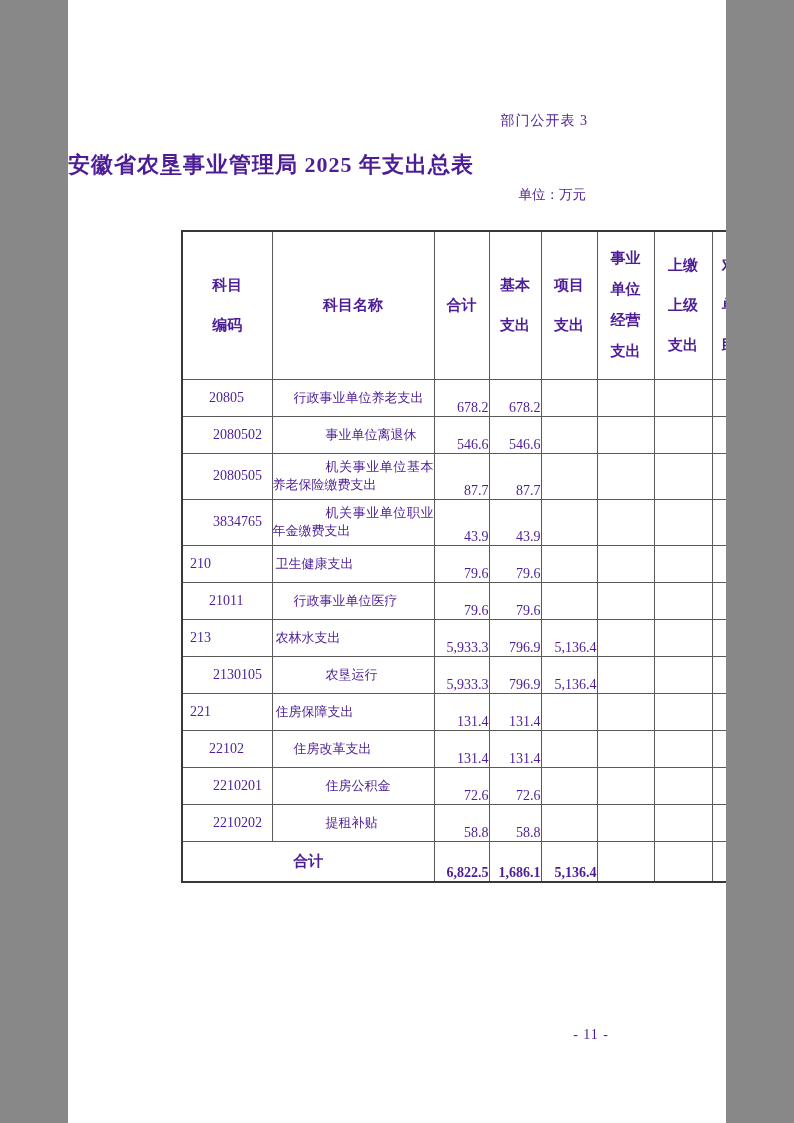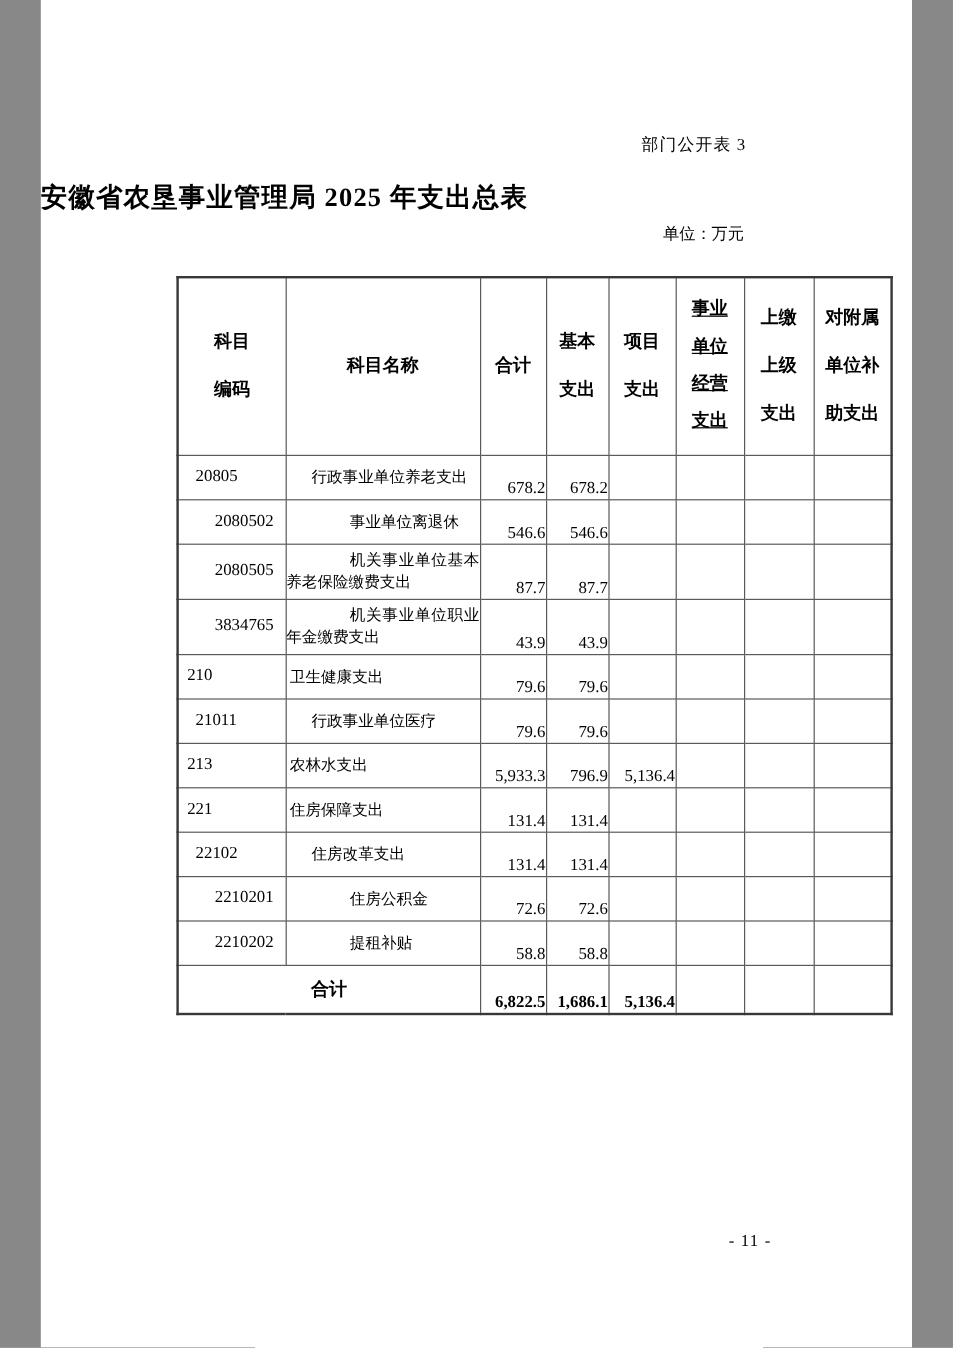--- a/index.html
+++ b/index.html
@@ -1,22 +1,22 @@
 <!DOCTYPE html>
 <html><head>
 <meta charset="utf-8">
 <style>
   html,body{margin:0;padding:0;background:#888;}
   .page{
     position:relative;
-    width:726px;height:1123px;
+    width:658px;height:1123px;
     margin:0 auto;
     background:#ffffff;
     font-family:"Liberation Serif","DejaVu Serif",serif;
-    color:#000000;
+    color:#4c1d95;
     overflow:hidden;
   }
   .doc-label{
     position:absolute;top:112px;right:138px;
     font-size:14px;letter-spacing:1px;
   }
   .doc-title{
     position:absolute;top:150px;left:0;width:100%;
     font-size:22px;font-weight:bold;letter-spacing:1px;
   }
@@ -40,30 +40,30 @@
   }
   tr.header{height:148px;}
   tr.header th{
     font-weight:bold;
     font-size:15px;
     text-align:center;
     vertical-align:middle;
     white-space:pre-line;
   }
   .lh-a{line-height:40px;}
-  .lh-b{line-height:31px;text-decoration:underline;}
+  .lh-b{line-height:31px;}
   tr.r{height:37px;}
   tr.r.tall{height:46px;}
   td.code{
     font-size:14px;
     text-align:left;
     vertical-align:middle;
   }
   tr.lvl1 td.code{padding-left:7px;}
-  tr.lvl2 td.code{padding-left:14px;margin-top:36px;}
+  tr.lvl2 td.code{padding-left:26px;margin-top:36px;}
   tr.lvl3 td.code{padding-left:30px;}
   td.name{
     font-size:13px;
     text-align:justify;
     vertical-align:middle;
     padding:2px 3px;
     line-height:18px;
   }
   tr.lvl1 td.name{text-indent:3px;}
   tr.lvl2 td.name{text-indent:21px;}
@@ -205,20 +205,30 @@
           <td class="name">农林水支出</td>
           <td class="num">5,933.3</td>
           <td class="num">796.9</td>
           <td class="num">5,136.4</td>
           <td class="num"></td>
           <td class="num"></td>
           <td class="num"></td>
         </tr>
 
 
+        <tr class="r lvl3">
+          <td class="code">2130105</td>
+          <td class="name">农垦运行</td>
+          <td class="num">5,933.3</td>
+          <td class="num">796.9</td>
+          <td class="num">5,136.4</td>
+          <td class="num"></td>
+          <td class="num"></td>
+          <td class="num"></td>
+        </tr>
 
         <tr class="r lvl1">
           <td class="code">221</td>
           <td class="name">住房保障支出</td>
           <td class="num">131.4</td>
           <td class="num">131.4</td>
           <td class="num"></td>
           <td class="num"></td>
           <td class="num"></td>
           <td class="num"></td>

